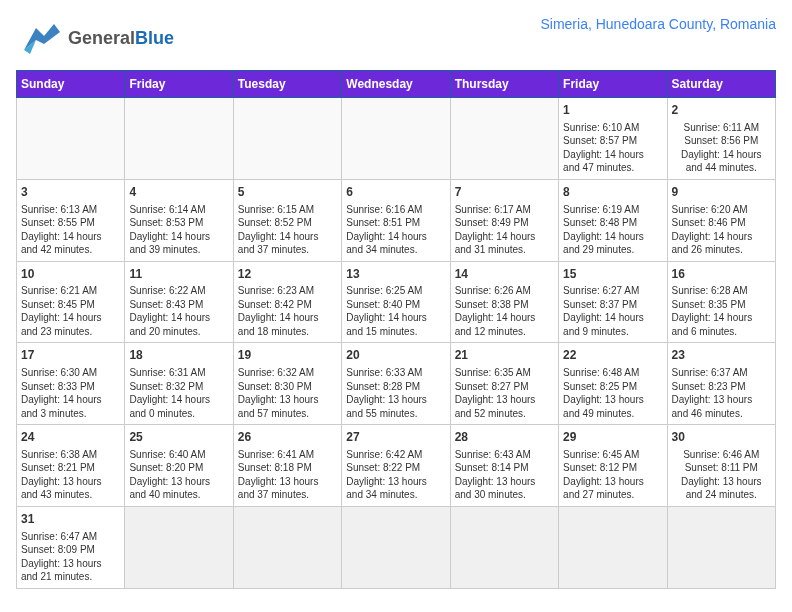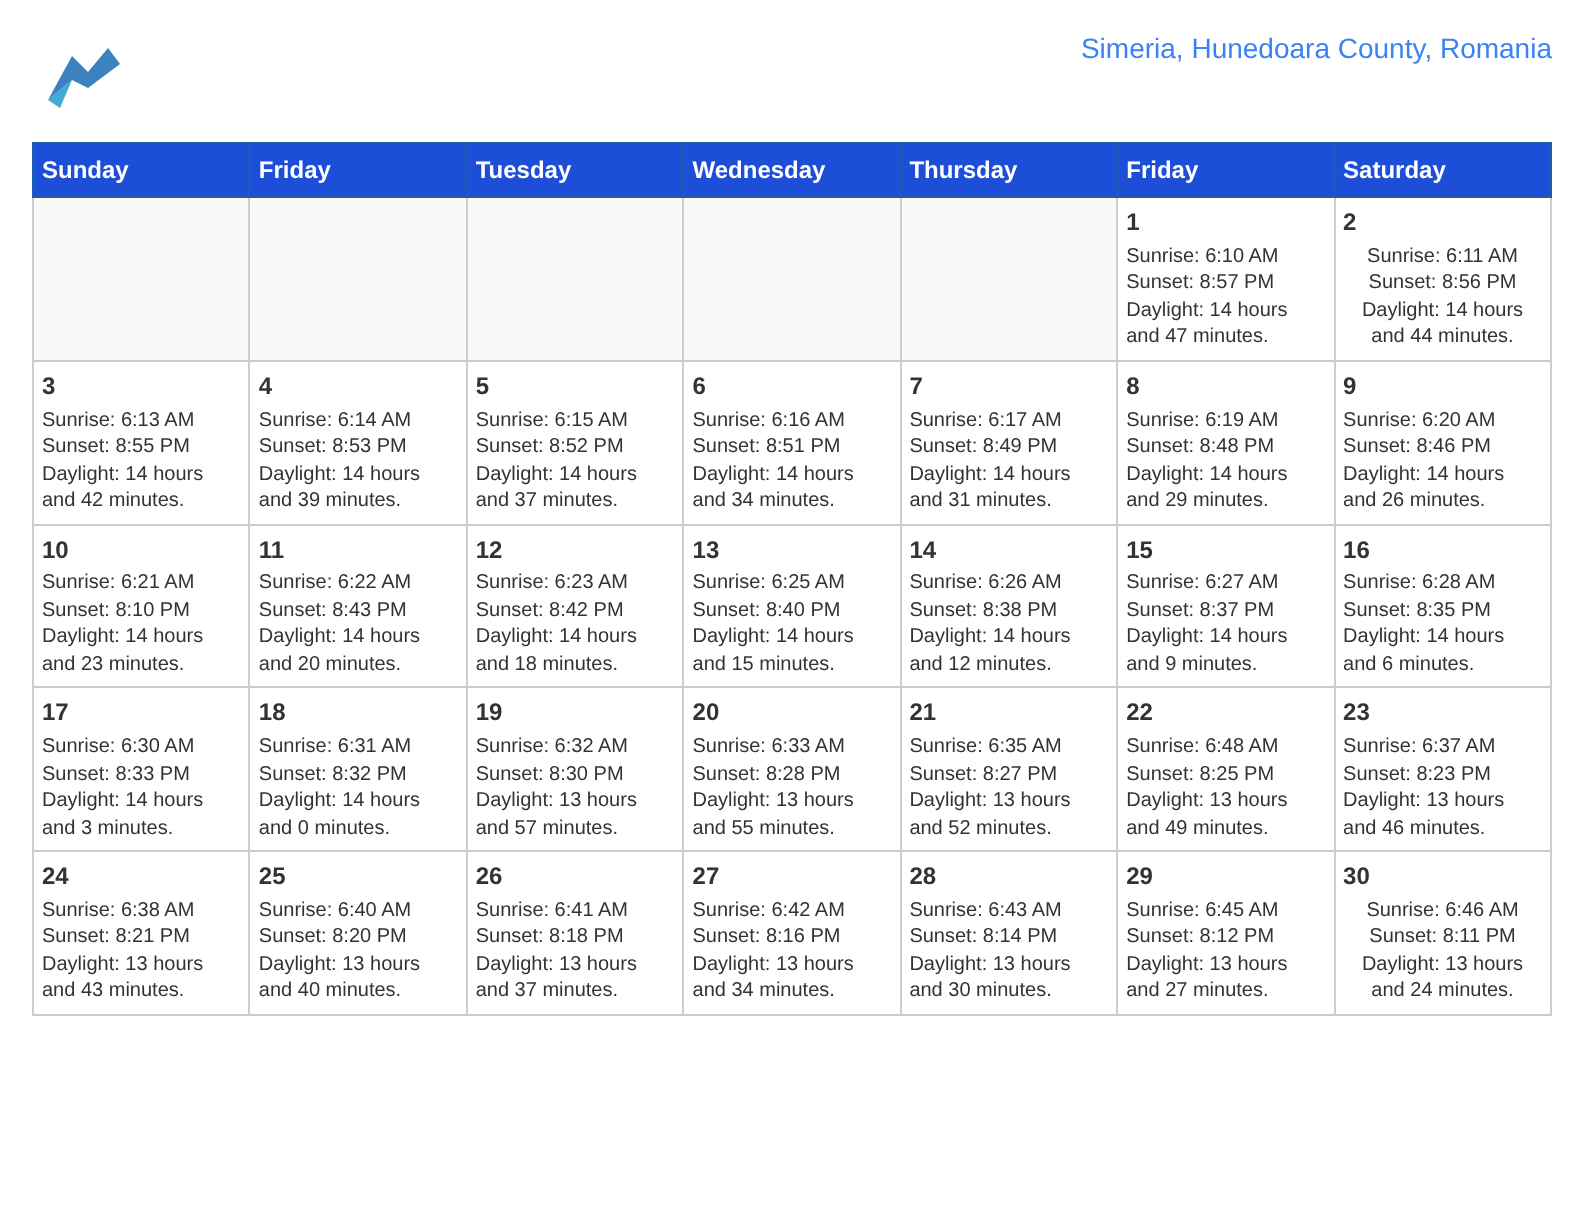--- a/index.html
+++ b/index.html
@@ -28,21 +28,21 @@
     .subtitle {
       font-size: 14px;
       color: #3b82f6;
     }
     .calendar {
       width: 100%;
       border-collapse: collapse;
       font-size: 11px;
     }
     .calendar thead tr th {
-      background-color: #1d4ed8;
+      background-color: #6d28d9;
       color: #fff;
       padding: 6px 4px;
       text-align: left;
       font-size: 12px;
       font-weight: bold;
       border: 1px solid #1a5fa0;
     }
     .calendar tbody tr td {
       border: 1px solid #ccc;
       vertical-align: top;
@@ -81,20 +81,25 @@
 <body>
 
 <div class="header-area">
   <div class="logo-container">
     <div>
       <svg class="logo-svg" width="48" height="40" viewBox="0 0 48 40">
 
         <polygon points="8,32 20,10 28,18 38,6 44,14 28,26 20,22" fill="#1a6cb5" opacity="0.85"></polygon>
         <polygon points="8,32 20,22 14,36" fill="#2fa0d0" opacity="0.9"></polygon>
       </svg>
+    </div>
+    <div>
+      <div style="font-size:18px;font-weight:bold;line-height:1.1;">
+        <span style="color:#555">General</span><span style="color:#1a6cb5">Blue</span>
+      </div>
     </div>
   </div>
   <div class="title-area">
     <div class="subtitle">Simeria, Hunedoara County, Romania</div>
   </div>
 </div>
 
 <table class="calendar">
   <thead>
     <tr>
@@ -168,21 +173,21 @@
           <div class="day-number">9</div>
           <div class="day-info" style="white-space: pre-line;">Sunrise: 6:20 AM
 Sunset: 8:46 PM
 Daylight: 14 hours and 26 minutes.</div>
         </td>
       </tr>
       <tr>
         <td>
           <div class="day-number">10</div>
           <div class="day-info" style="white-space: pre-line;">Sunrise: 6:21 AM
-Sunset: 8:10 PM
+Sunset: 8:45 PM
 Daylight: 14 hours and 23 minutes.</div>
         </td>
         <td>
           <div class="day-number">11</div>
           <div class="day-info" style="white-space: pre-line;">Sunrise: 6:22 AM
 Sunset: 8:43 PM
 Daylight: 14 hours and 20 minutes.</div>
         </td>
         <td>
           <div class="day-number">12</div>
@@ -274,21 +279,21 @@
         </td>
         <td>
           <div class="day-number">26</div>
           <div class="day-info" style="white-space: pre-line;">Sunrise: 6:41 AM
 Sunset: 8:18 PM
 Daylight: 13 hours and 37 minutes.</div>
         </td>
         <td>
           <div class="day-number">27</div>
           <div class="day-info" style="white-space: pre-line;">Sunrise: 6:42 AM
-Sunset: 8:16 PM
+Sunset: 8:22 PM
 Daylight: 13 hours and 34 minutes.</div>
         </td>
         <td>
           <div class="day-number">28</div>
           <div class="day-info" style="white-space: pre-line;">Sunrise: 6:43 AM
 Sunset: 8:14 PM
 Daylight: 13 hours and 30 minutes.</div>
         </td>
         <td>
           <div class="day-number">29</div>
@@ -296,14 +301,28 @@
 Sunset: 8:12 PM
 Daylight: 13 hours and 27 minutes.</div>
         </td>
         <td>
           <div class="day-number">30</div>
           <div class="day-info" style="white-space: pre-line; text-align: center;">Sunrise: 6:46 AM
 Sunset: 8:11 PM
 Daylight: 13 hours and 24 minutes.</div>
         </td>
       </tr>
+      <tr>
+        <td>
+          <div class="day-number">31</div>
+          <div class="day-info" style="white-space: pre-line;">Sunrise: 6:47 AM
+Sunset: 8:09 PM
+Daylight: 13 hours and 21 minutes.</div>
+        </td>
+        <td class="last-row"></td>
+        <td class="last-row"></td>
+        <td class="last-row"></td>
+        <td class="last-row"></td>
+        <td class="last-row"></td>
+        <td class="last-row"></td>
+      </tr>
     </tbody>
 </table>
 
 </body></html>

